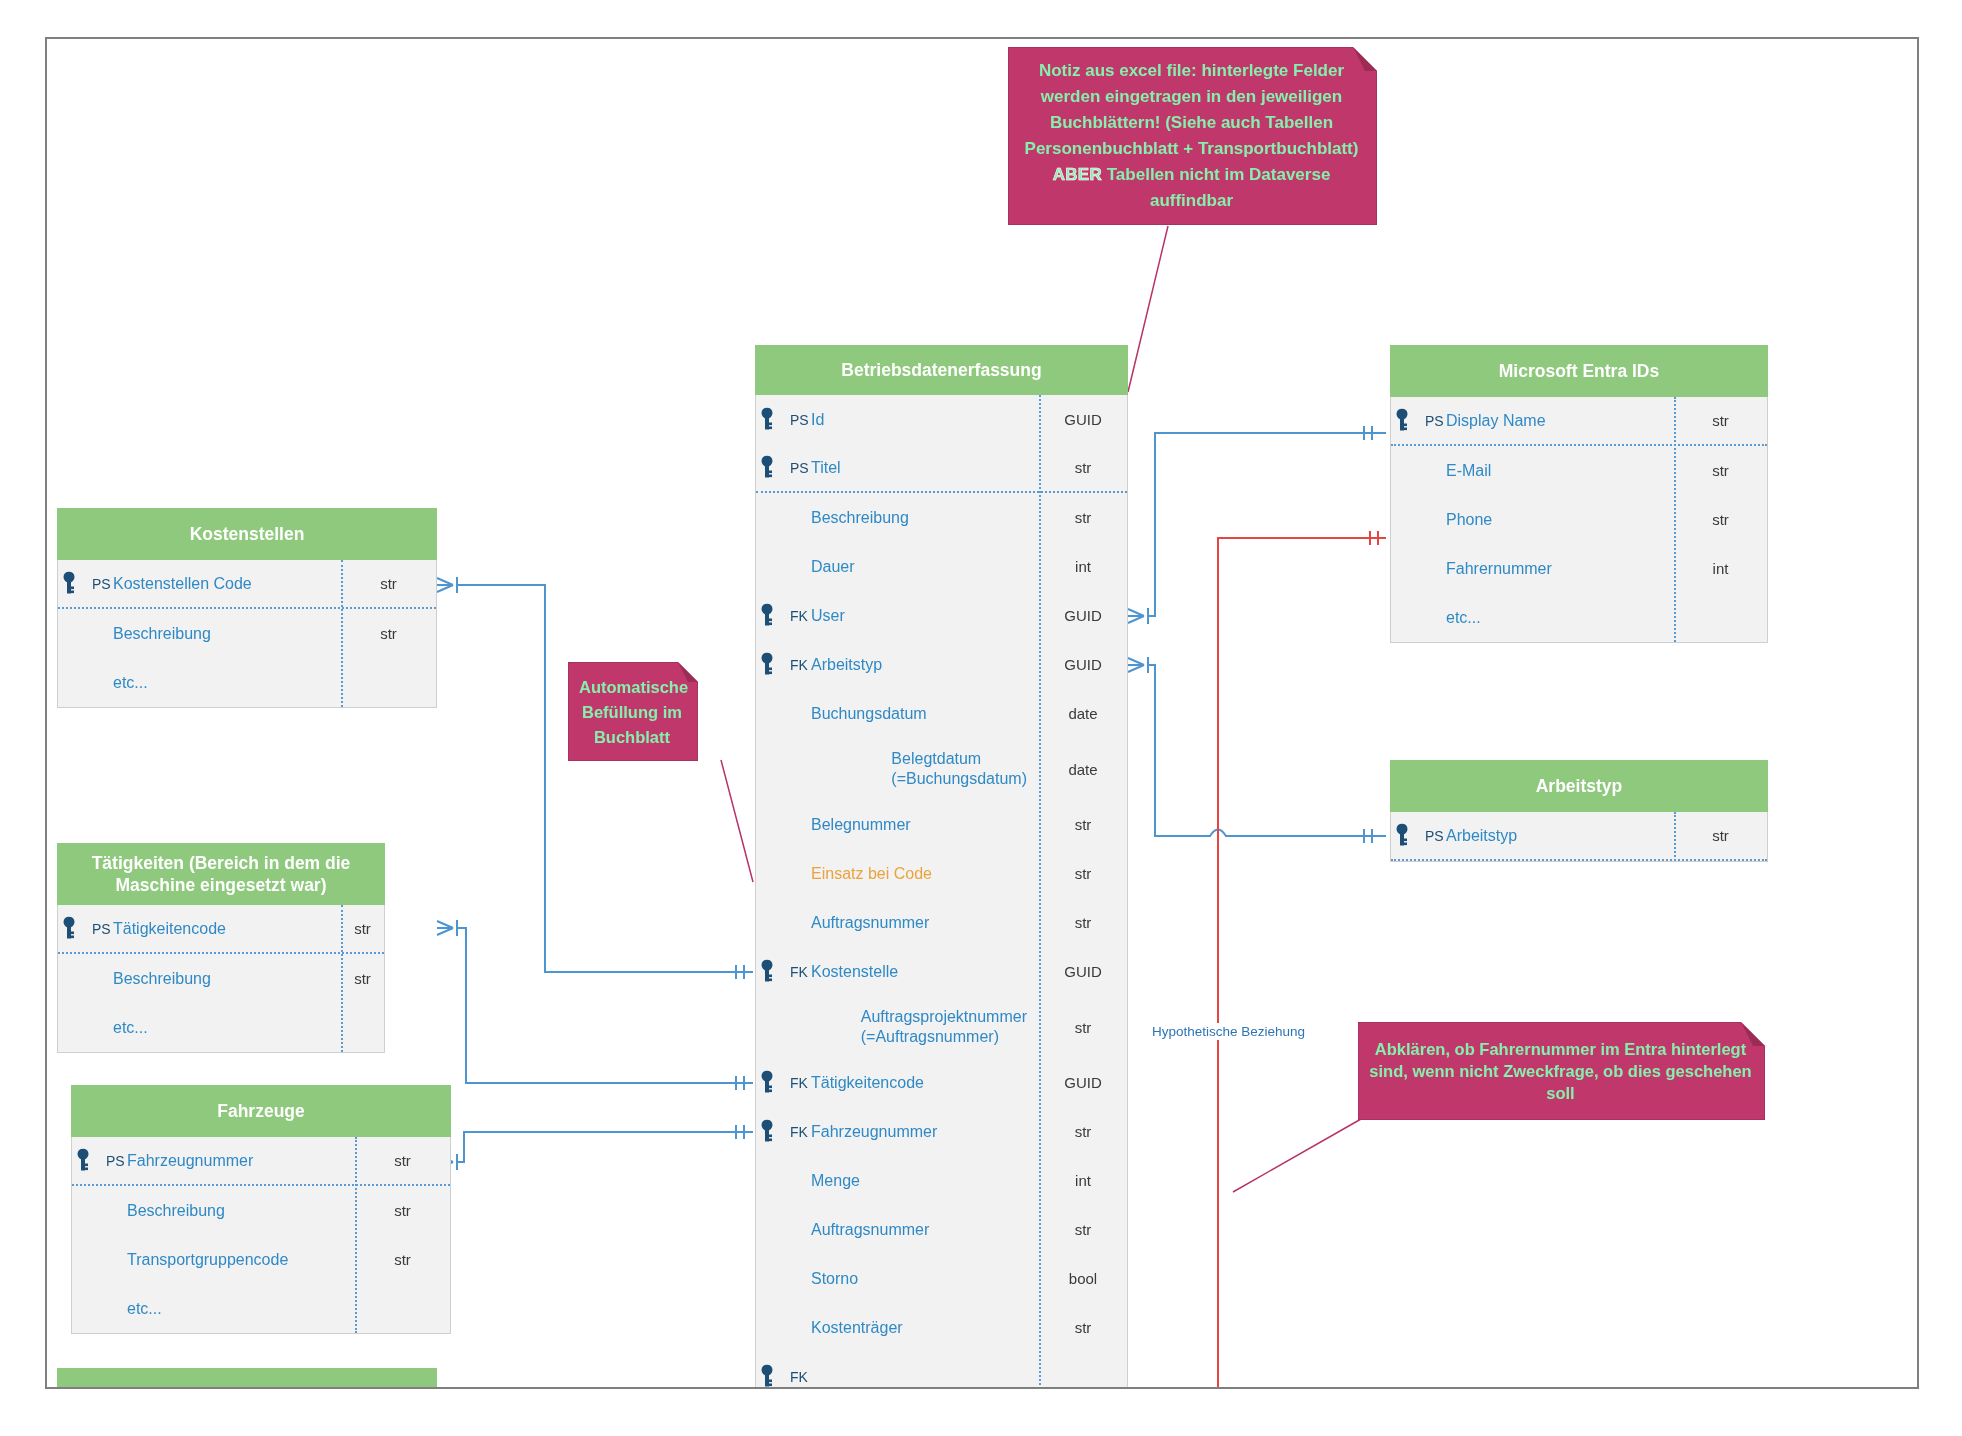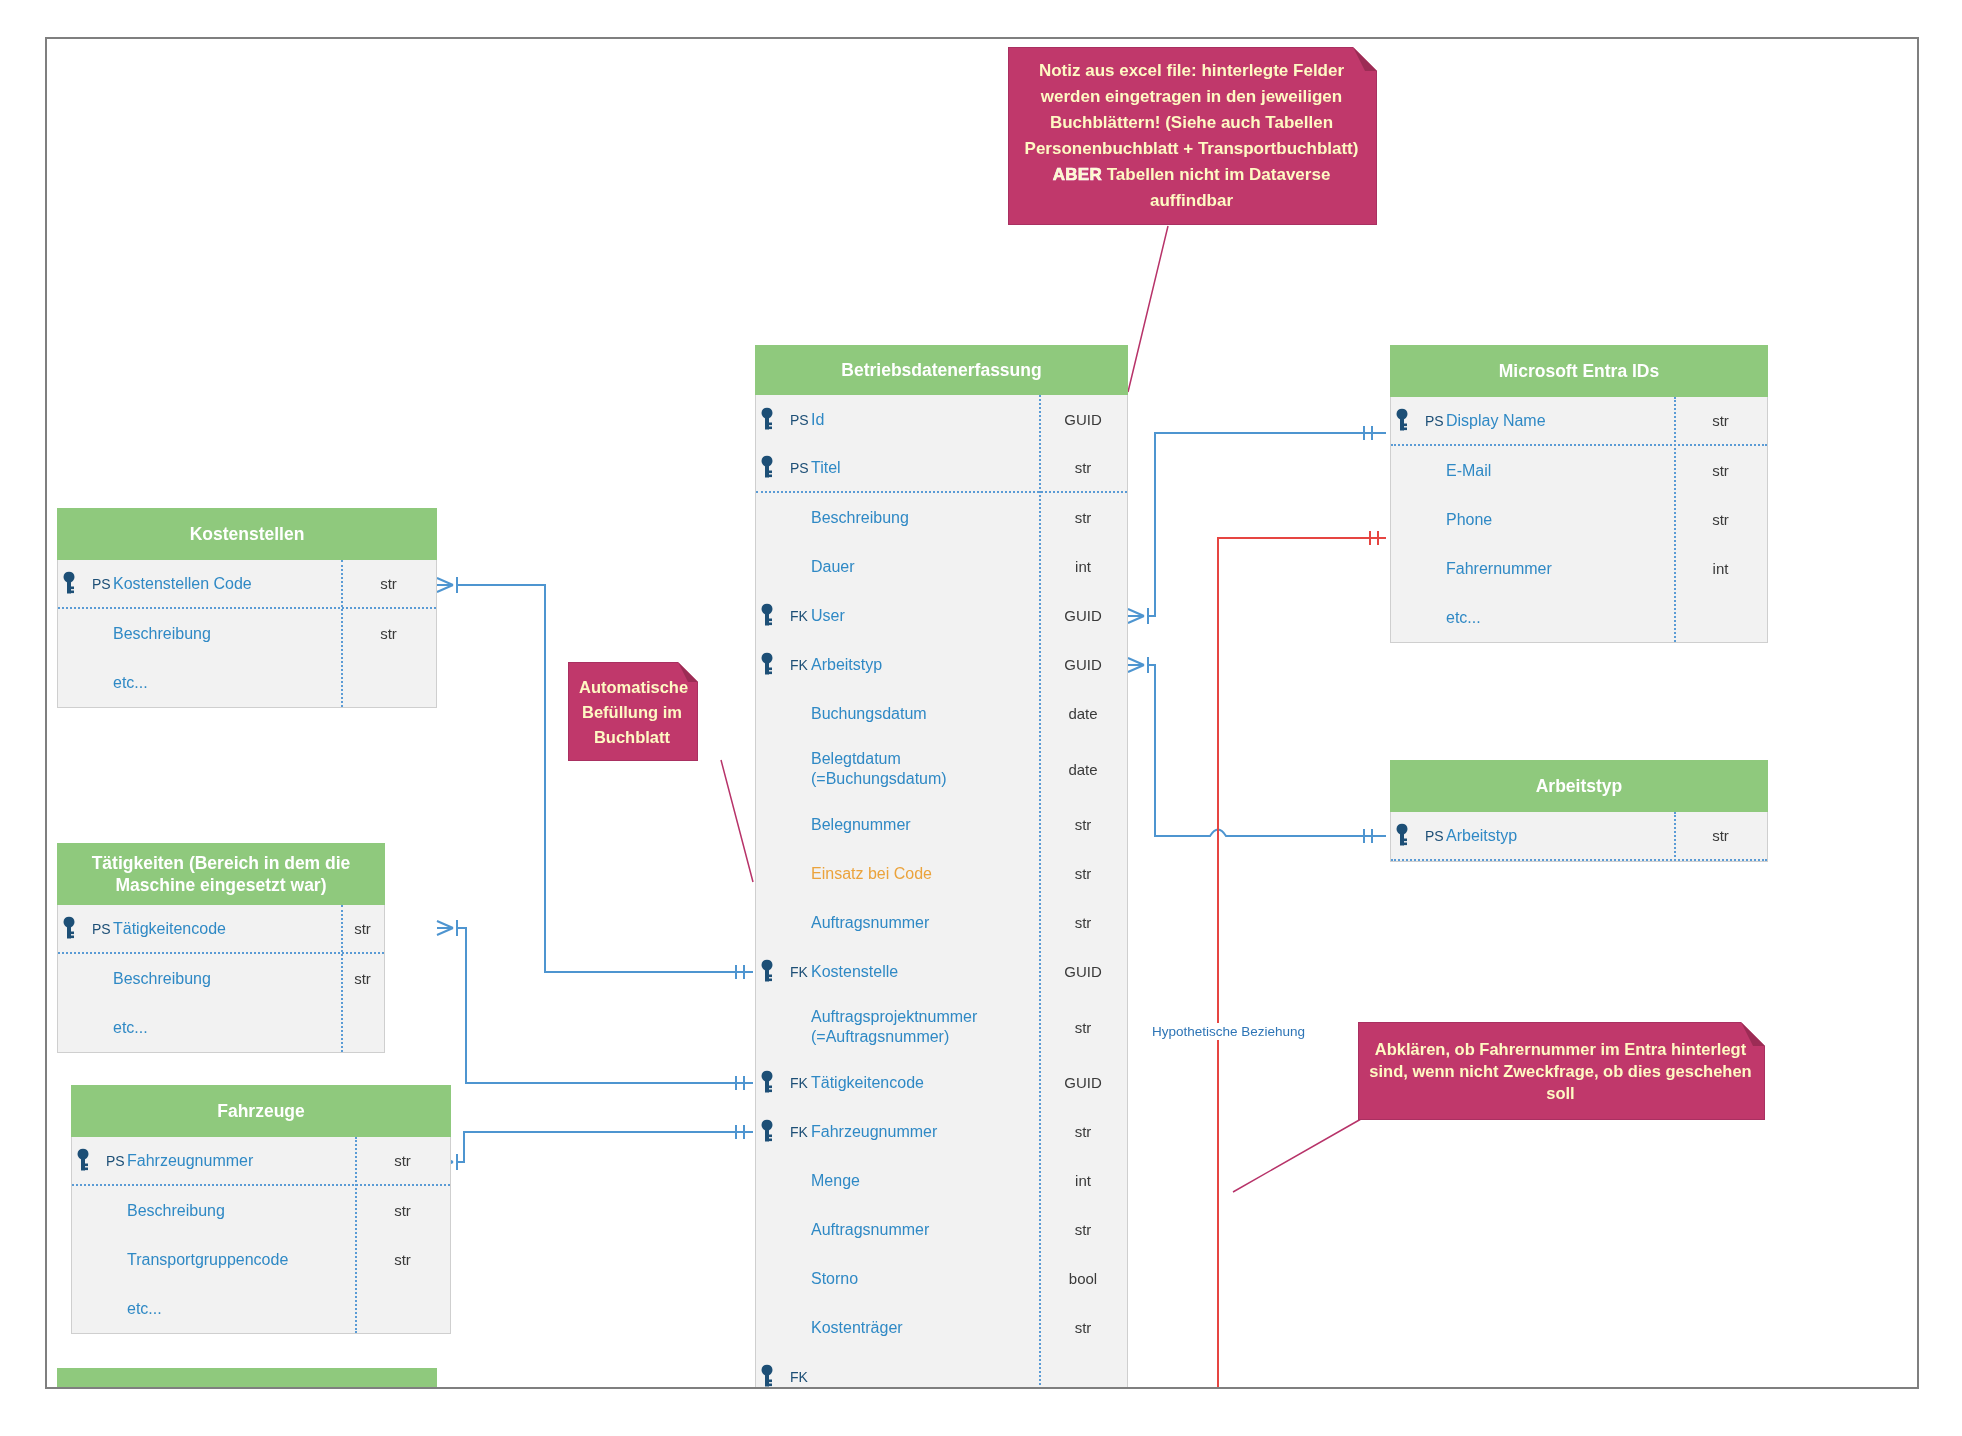--- a/index.html
+++ b/index.html
@@ -11,21 +11,21 @@
 
   
   .table{position:absolute;box-sizing:border-box;}
   .hdr{height:52px;background:#8fc97d;color:#ffffff;font-weight:bold;font-size:17.5px;
        display:flex;align-items:center;justify-content:center;text-align:center;line-height:22px;
        box-sizing:border-box;padding:0 10px;}
   .hdr.h2line{height:62px;}
   .body{position:relative;background:#f2f2f2;border:1px solid #cfcfcf;border-top:none;box-sizing:border-box;}
   .body::after{content:"";position:absolute;top:0;bottom:0;left:283px;border-left:2px dotted #5a9bd5;}
   .row{position:relative;display:flex;align-items:center;min-height:49px;box-sizing:border-box;}
-  .row.two{min-height:62px;}
+  .row.two{min-height:62px;justify-content:flex-end;}
   .row.sep{border-bottom:2px dotted #5a9bd5;}
   .keywrap{position:absolute;left:5px;top:50%;transform:translateY(-50%);display:flex;align-items:center;gap:16px;}
   .keywrap svg{display:none;}
   .row.haskey .keywrap svg{display:block;}
   .keylabel{font-size:14px;color:#1d4f76;margin-left:1px;}
   .fname{margin-left:55px;margin-right:100px;color:#2f89c5;font-size:16px;line-height:20px;}
   .fname .name2:empty{display:none;}
   .fname .name2{display:block;}
   .row.accent .fname{color:#eba33c;}
   .ftype{position:absolute;left:283px;right:0;text-align:center;color:#3a3a3a;font-size:15px;}
@@ -33,21 +33,21 @@
   #t-kostenstellen{left:10px;top:469px;width:380px;border-radius:10px;}
   #t-taetigkeiten{left:10px;top:804px;width:328px;}
   #t-fahrzeuge{left:24px;top:1046px;width:380px;}
   #t-projekte{left:10px;top:1329px;width:380px;}
   #t-betrieb{left:708px;top:306px;width:373px;}
   #t-entra{left:1343px;top:306px;width:378px;}
   #t-arbeitstyp{left:1343px;top:721px;width:378px;}
 
   
   .note{position:absolute;background:#c0386b;border:1px solid #a93061;box-sizing:border-box;
-        color:#fef9c3;font-weight:bold;text-align:center;}
+        color:#86efac;font-weight:bold;text-align:center;}
   .note .txt{position:absolute;left:10px;right:12px;top:50%;transform:translateY(-50%);
              font-size:17px;line-height:26px;}
   .note .xbold{font-weight:bold;letter-spacing:.3px;-webkit-text-stroke:.6px #ffffff;}
   .corner{position:absolute;top:-1px;right:-1px;}
   #n-excel{left:961px;top:8px;width:369px;height:178px;}
   #n-autofill{left:521px;top:623px;width:130px;height:99px;}
   #n-autofill .txt{font-size:16.5px;line-height:25px;}
   #n-abklaeren{left:1311px;top:983px;width:407px;height:98px;}
   #n-abklaeren .txt{font-size:16.5px;line-height:22px;}
 

